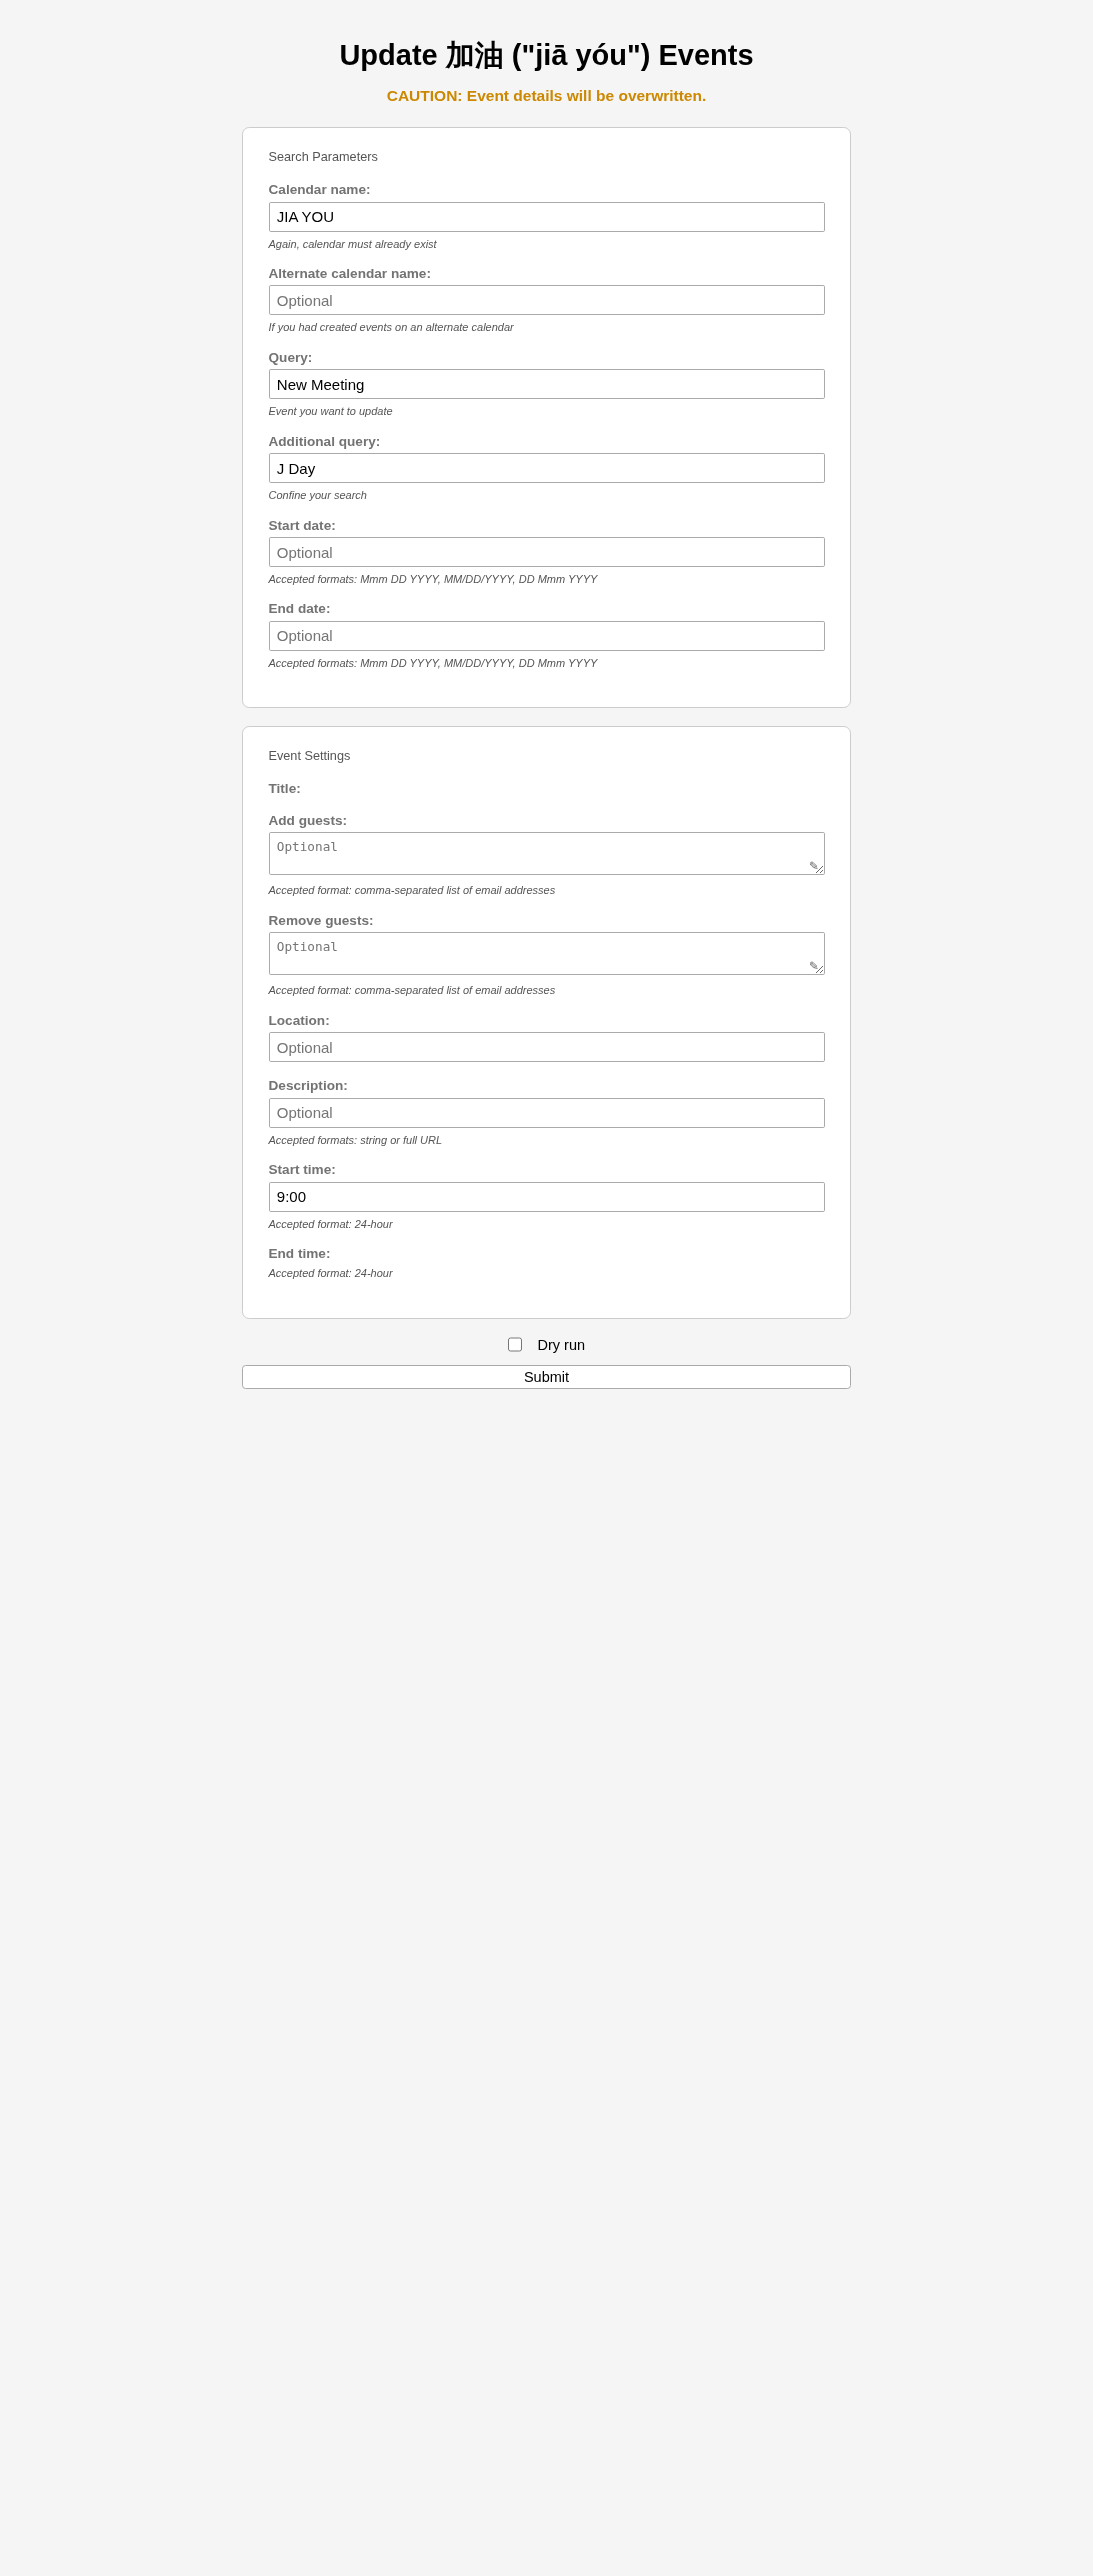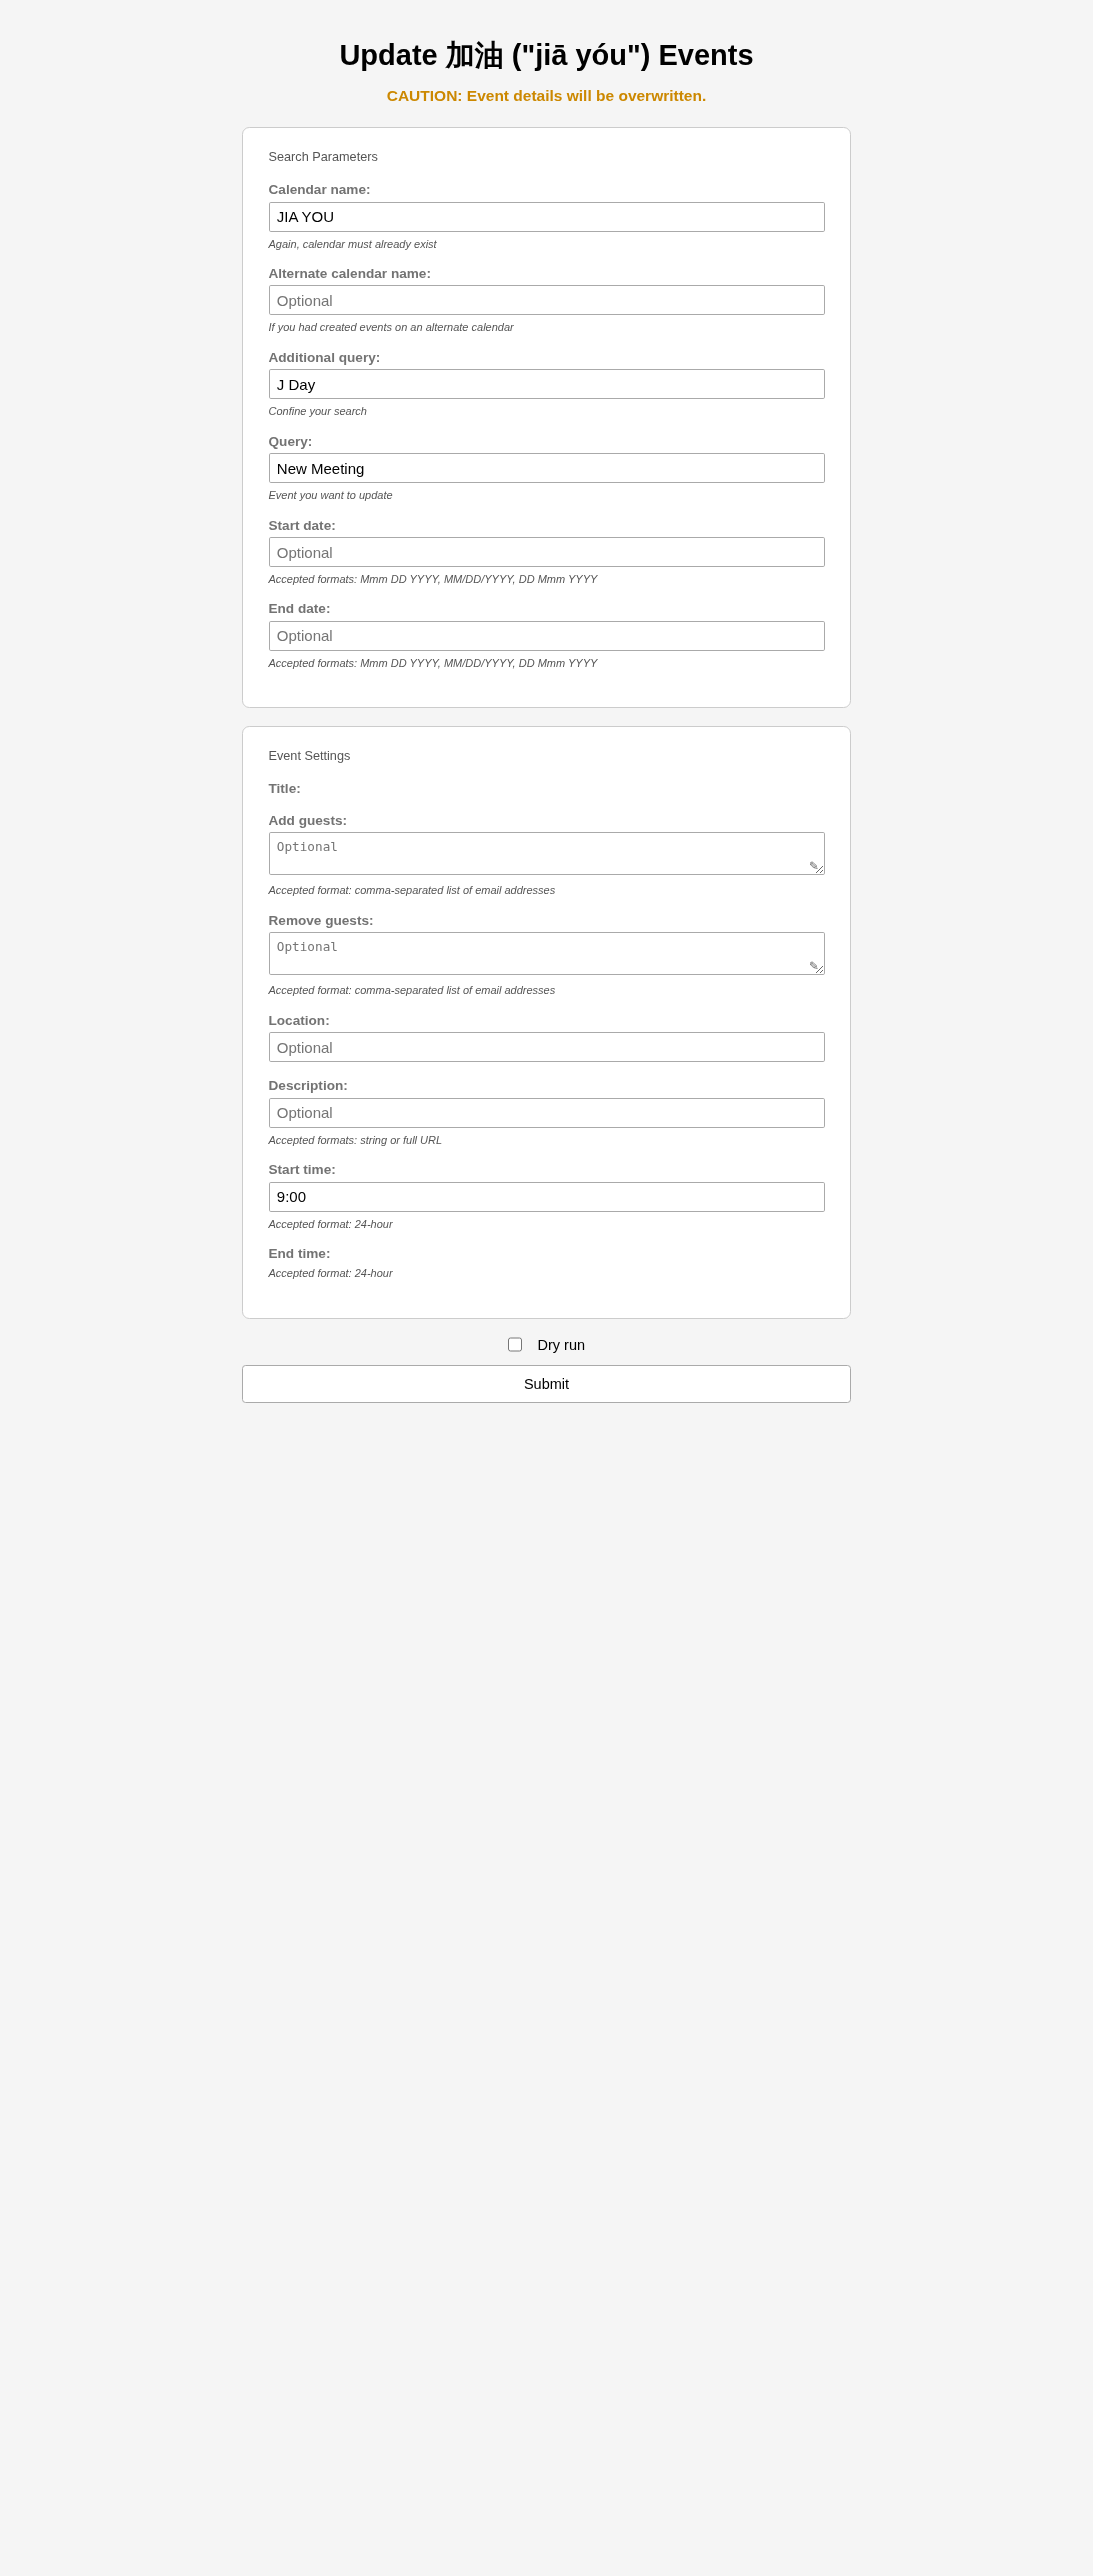--- a/index.html
+++ b/index.html
@@ -124,21 +124,21 @@
     }
 
     .dry-run-label {
       font-size: 14.5px;
       color: #000;
     }
 
     .submit-button {
       display: block;
       width: 100%;
-      padding: 10px;
+      padding: 3px;
       font-size: 14.5px;
       background: #fff;
       border: 0.9px solid #aaa;
       border-radius: 3.6px;
       cursor: pointer;
       text-align: center;
       color: #000;
     }
   </style>
 </head>
@@ -158,29 +158,29 @@
       <span class="field-hint">Again, calendar must already exist</span>
     </div>
 
     <div class="field-group">
       <label class="field-label">Alternate calendar name:</label>
       <input class="field-input" type="text" placeholder="Optional" style="">
       <span class="field-hint">If you had created events on an alternate calendar</span>
     </div>
 
     <div class="field-group">
+      <label class="field-label">Query:</label>
+      <input class="field-input" type="text" value="New Meeting" style="">
+      <span class="field-hint">Event you want to update</span>
+    </div>
+
+    <div class="field-group">
       <label class="field-label">Additional query:</label>
       <input class="field-input" type="text" value="J Day" style="">
       <span class="field-hint">Confine your search</span>
-    </div>
-
-    <div class="field-group">
-      <label class="field-label">Query:</label>
-      <input class="field-input" type="text" value="New Meeting" style="">
-      <span class="field-hint">Event you want to update</span>
     </div>
 
     <div class="field-group">
       <label class="field-label">Start date:</label>
       <input class="field-input" type="text" placeholder="Optional" style="">
       <span class="field-hint">Accepted formats: Mmm DD YYYY, MM/DD/YYYY, DD Mmm YYYY</span>
     </div>
 
     <div class="field-group">
       <label class="field-label">End date:</label>

